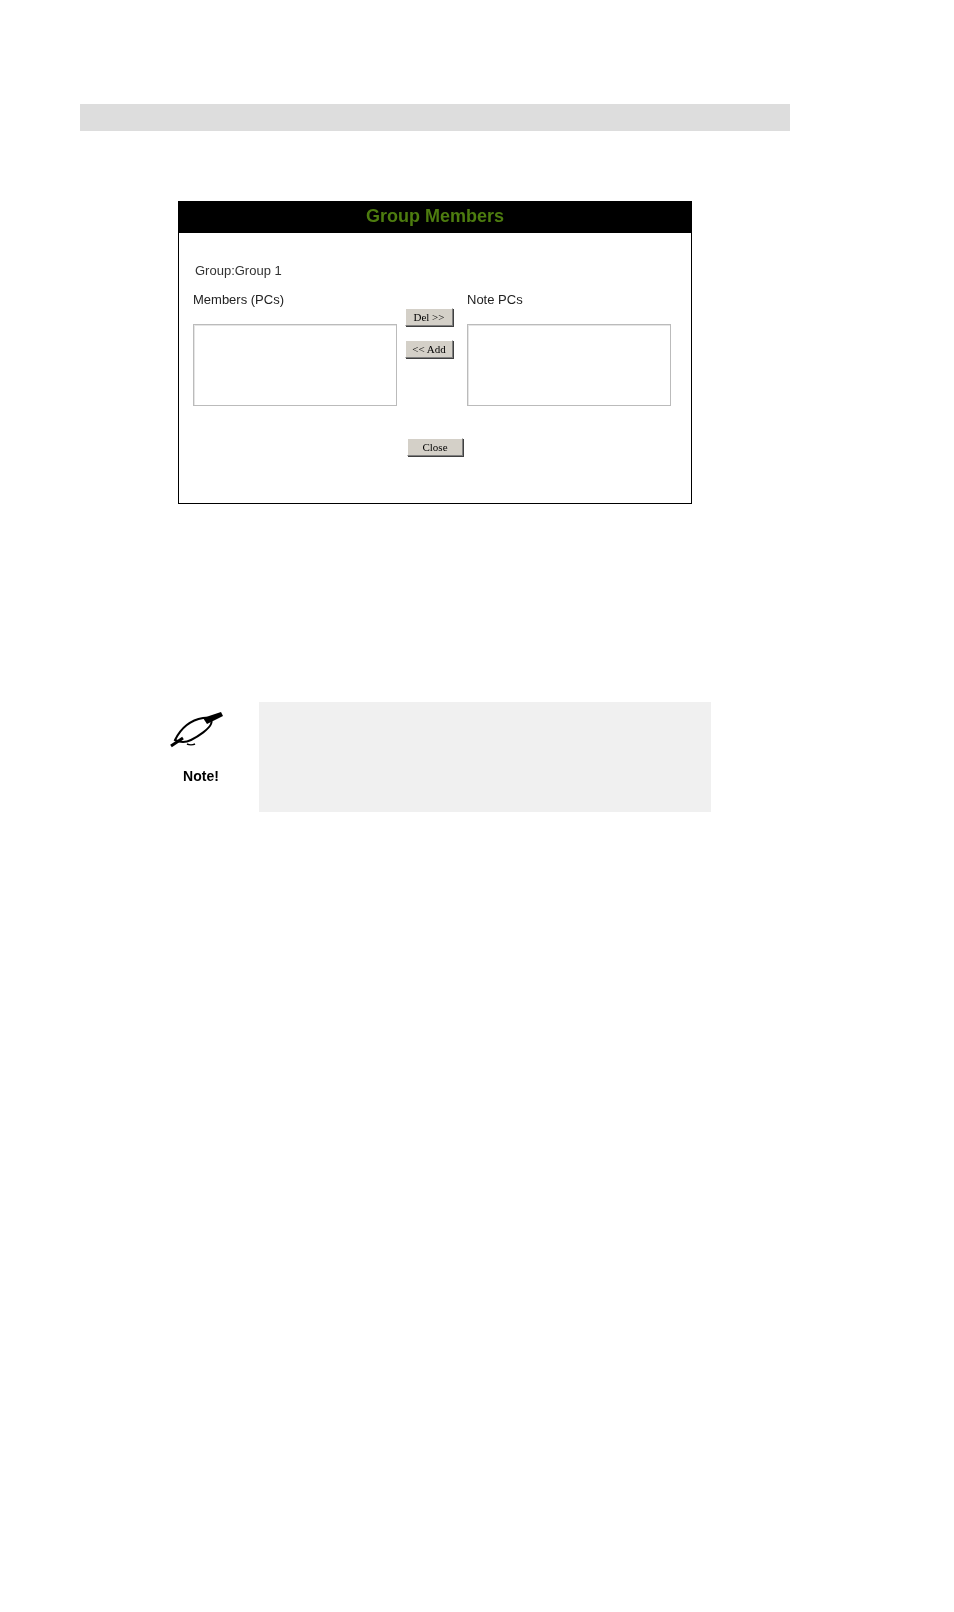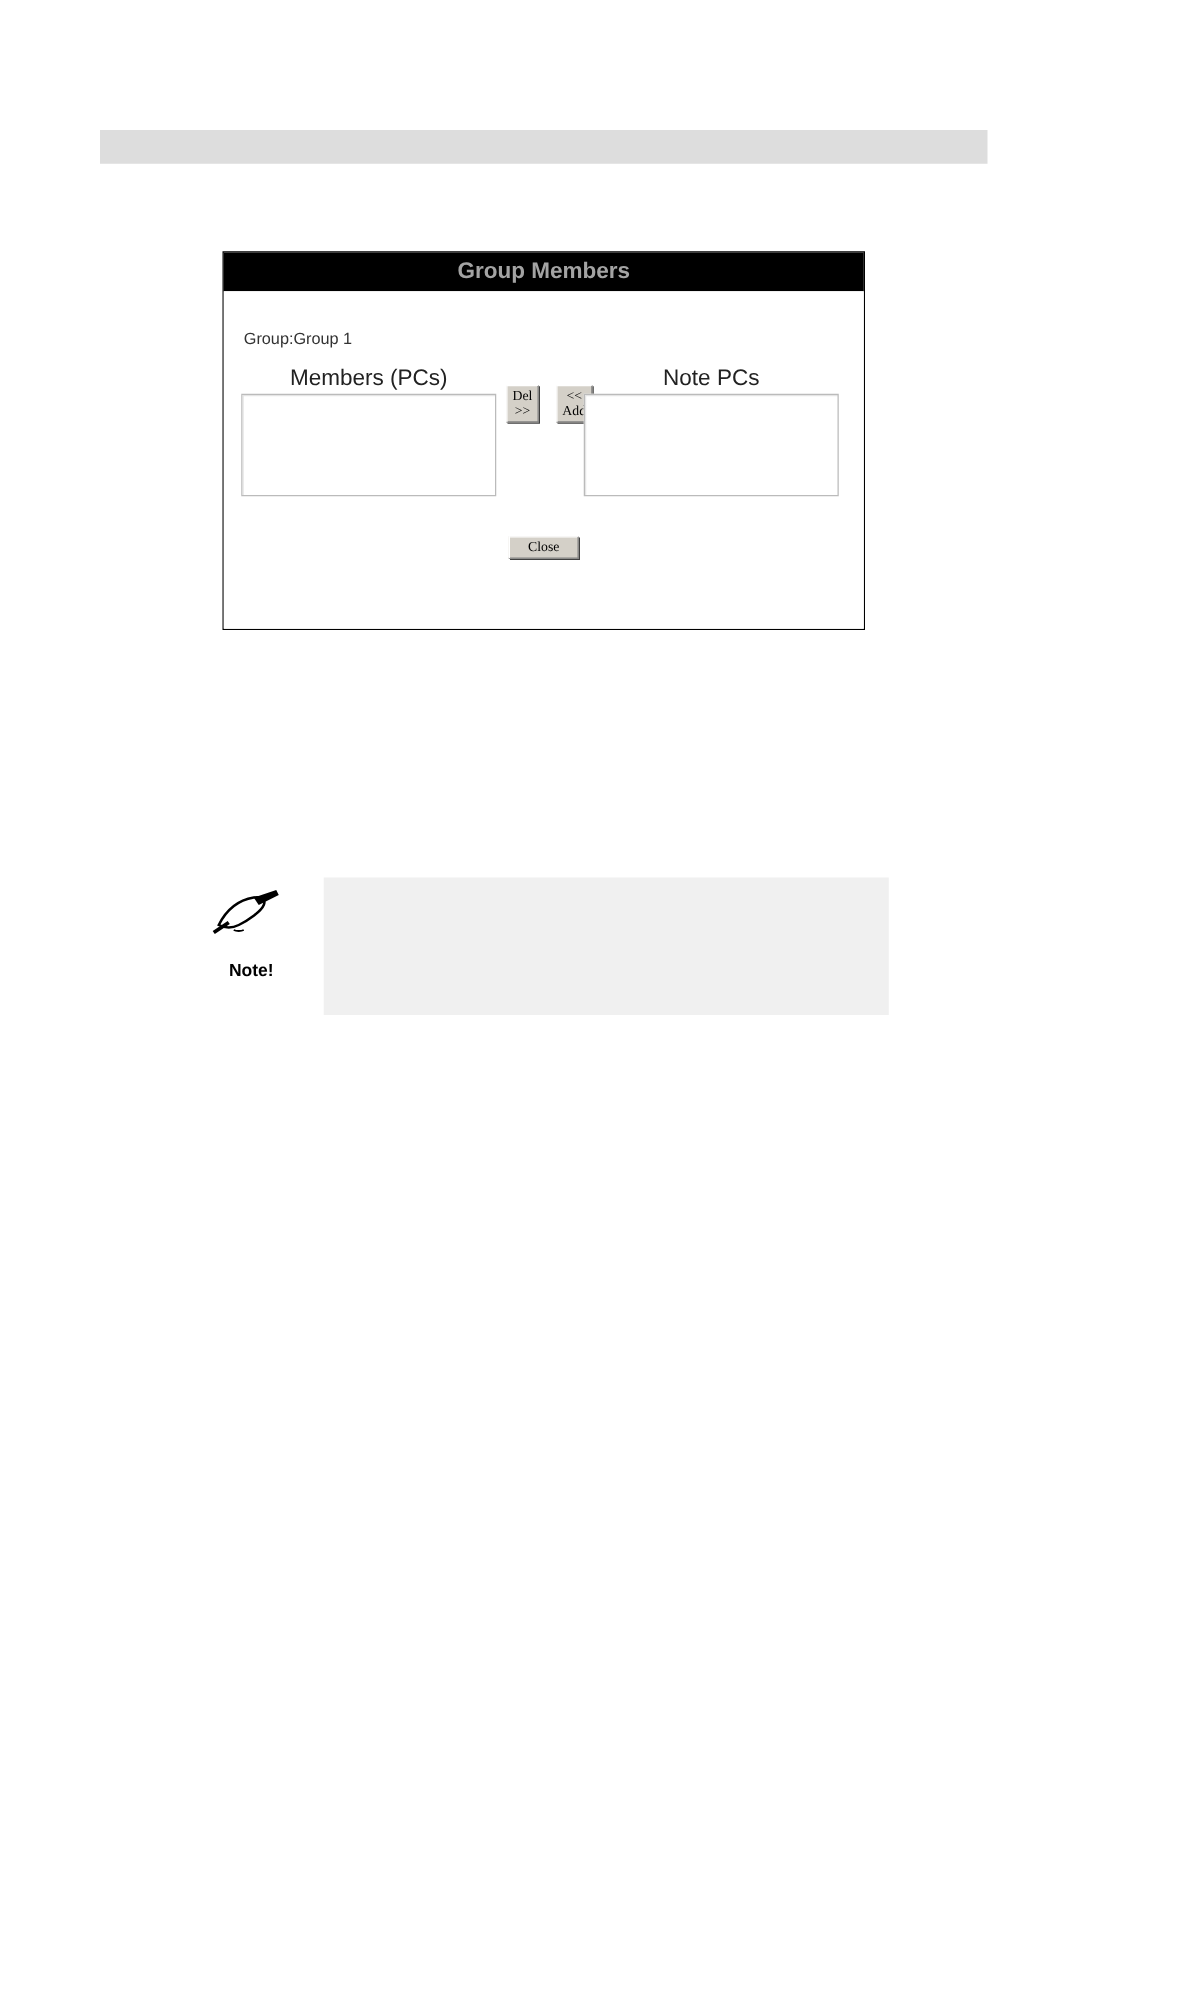--- a/index.html
+++ b/index.html
@@ -22,21 +22,21 @@
   }
   .dialog-container {
     position: absolute;
     top: 201px;
     left: 178px;
     width: 514px;
     border: 1px solid #000000;
   }
   .dialog-header {
     background: #000000;
-    color: #a3a3a3;
+    color: #4d7c0f;
     text-align: center;
     padding: 4px 0 6px 0;
     font-size: 18px;
     font-weight: bold;
     font-family: Arial, sans-serif;
   }
   .dialog-body {
     background: #ffffff;
     padding: 30px 14px 50px 14px;
     position: relative;
@@ -48,36 +48,36 @@
     margin-left: 2px;
     margin-bottom: 14px;
   }
   .columns {
     display: flex;
     align-items: flex-start;
     gap: 8px;
   }
   .col-left, .col-right { width: 204px; }
   .col-title {
-    font-size: 18px;
-    text-align: center;
+    font-size: 13px;
+    text-align: left;
     color: #222222;
-    margin-bottom: 2px;
+    margin-bottom: 17px;
   }
   .listbox {
     width: 204px;
     height: 82px;
     border: 1px solid #bbbbbb;
     background: #ffffff;
     box-shadow: inset 1px 1px 0 #e5e5e5;
   }
   .col-mid {
     width: 54px;
     display: flex;
-    flex-direction: row;
+    flex-direction: column;
     gap: 14px;
     padding-top: 16px;
   }
   .win-btn {
     font-family: "Times New Roman", serif;
     font-size: 11px;
     background: #d4d0c8;
     border: 1px solid #808080;
     border-top-color: #ffffff;
     border-left-color: #ffffff;

